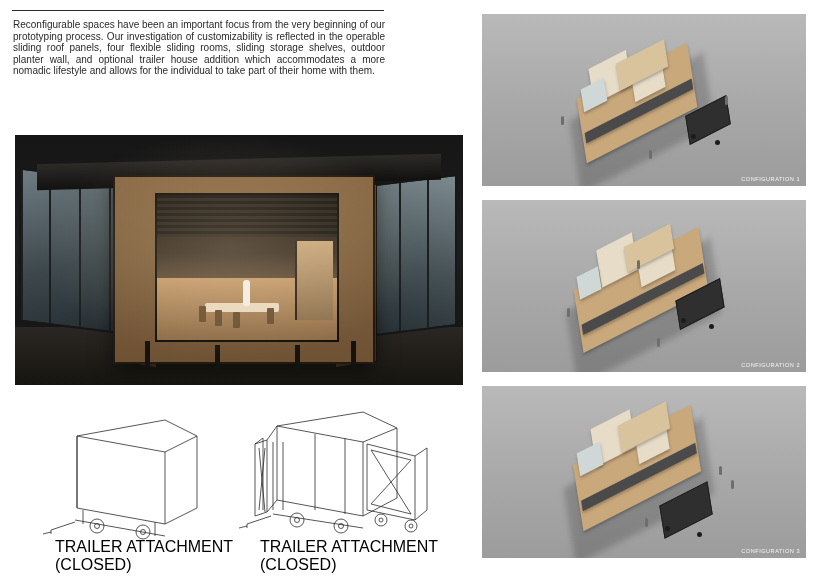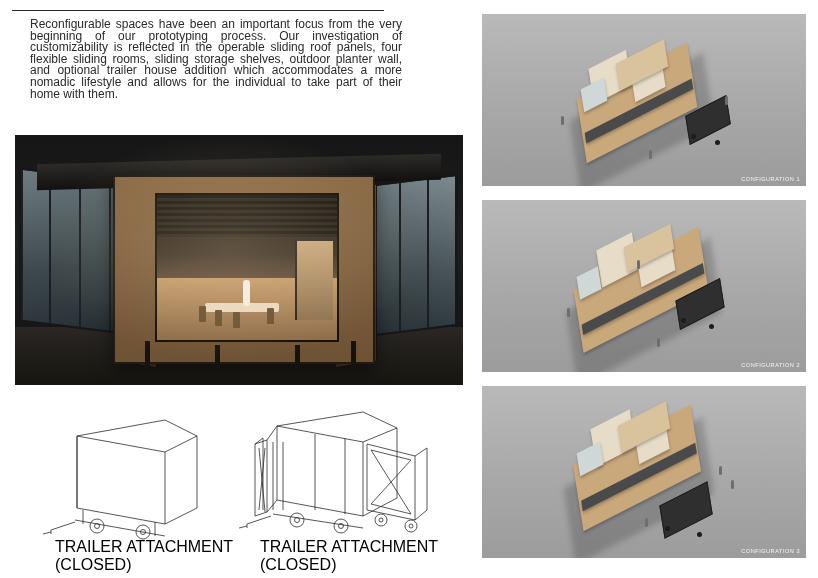--- a/index.html
+++ b/index.html
@@ -43,25 +43,25 @@
   }
   .title-rule {
     width: 372px;
     height: 1px;
     background: #2b2b2b;
     margin: 0 0 8px 0;
   }
 
   .body-text {
     width: 372px;
-    font-size: 12px;
+    font-size: 10px;
     line-height: 11.6px;
     color: #2a2a2a;
     text-align: justify;
-    margin: 0 0 0 18px;
+    margin: 0 0 0 1px;
   }
 
   
   .hero {
     position: absolute;
     left: 3px;
     top: 125px;
     width: 448px;
     height: 250px;
     background: #0e0e0e;

